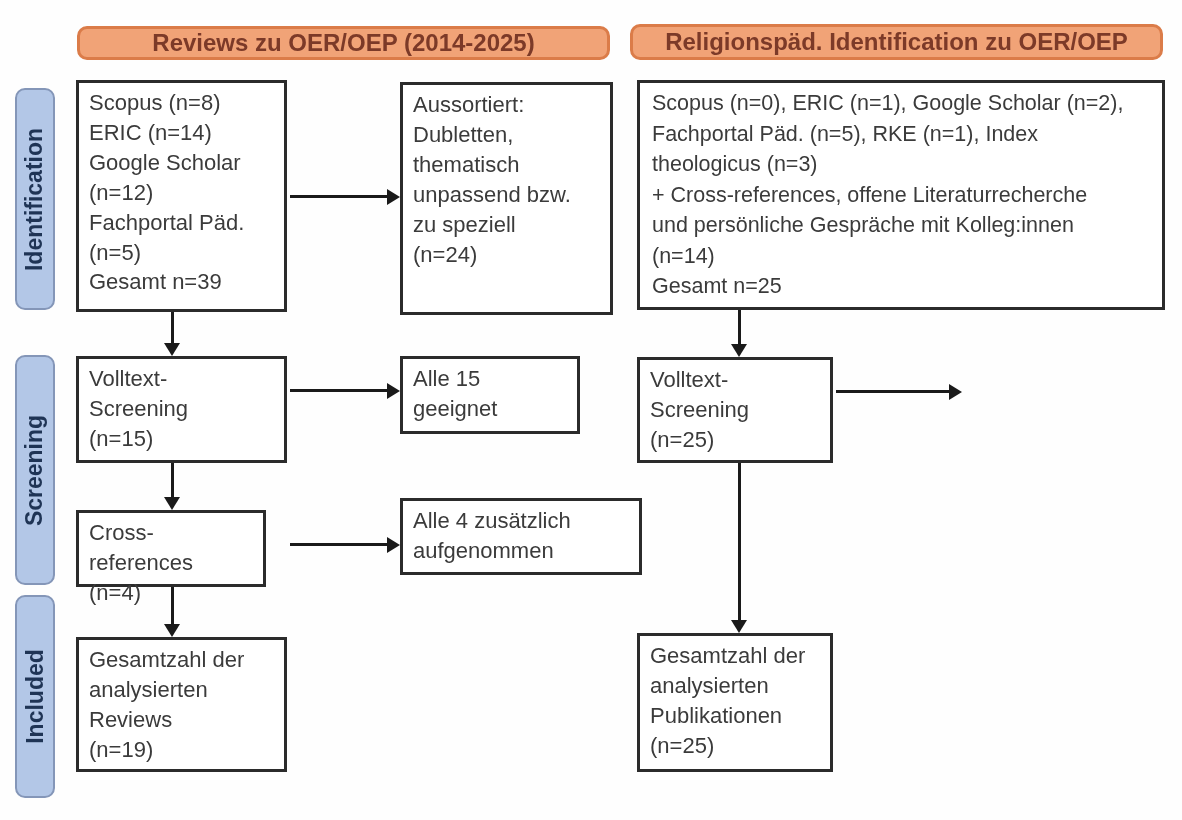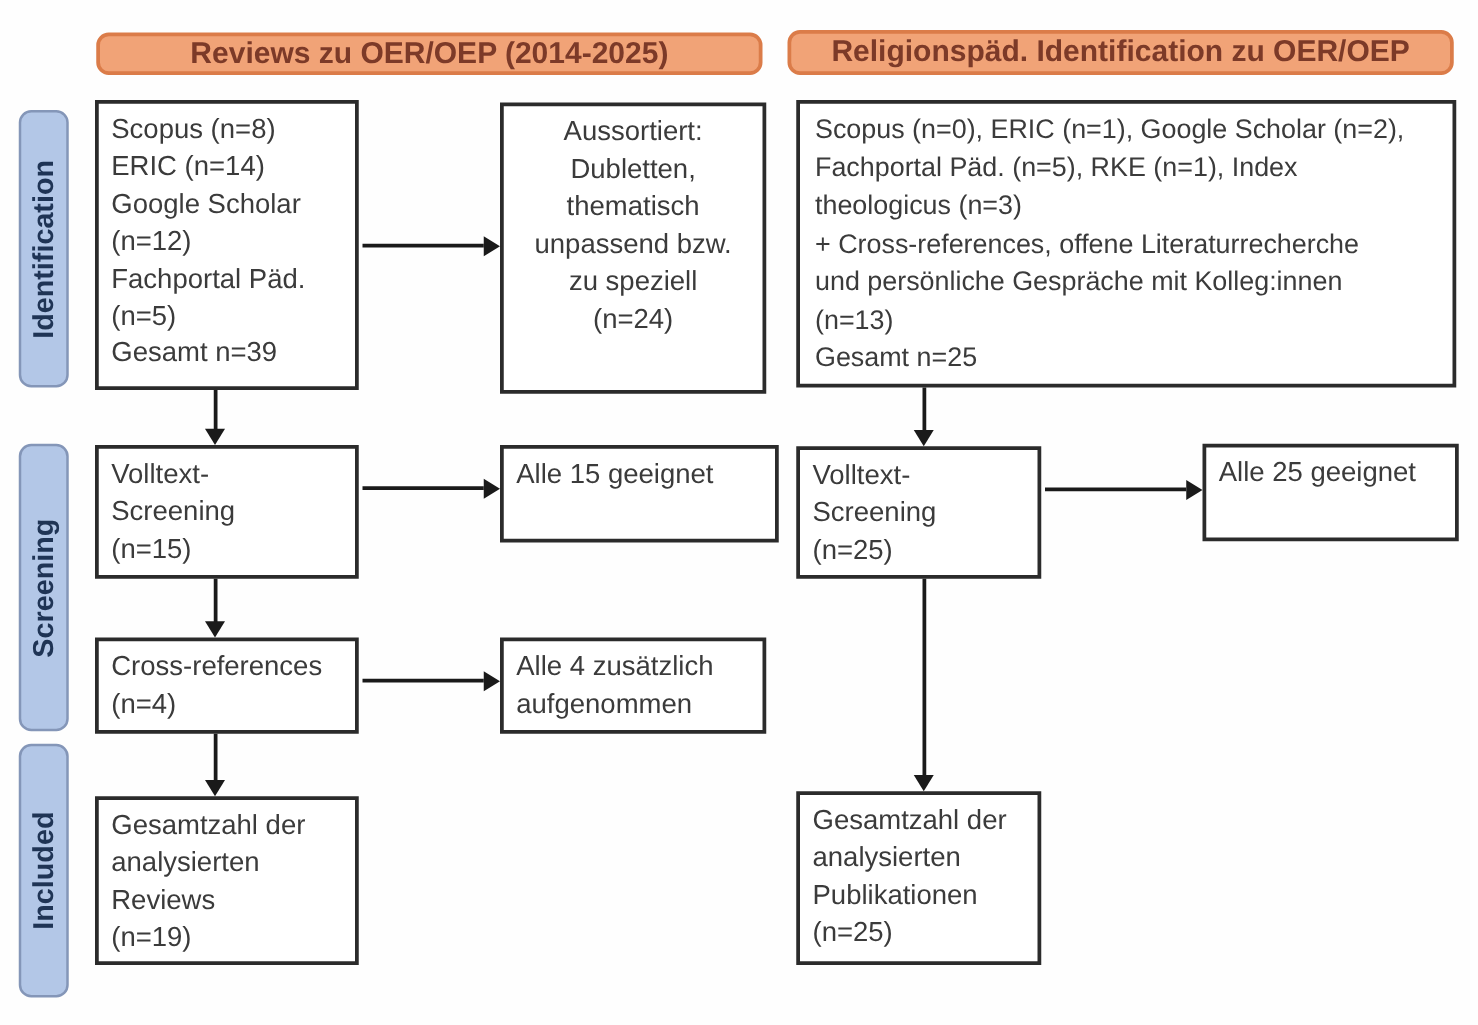--- a/index.html
+++ b/index.html
@@ -51,45 +51,44 @@
     <span>Included</span>
   </div>
 
   <div class="box" style="left:76px;top:80px;width:211px;height:232px;">Scopus (n=8)
 ERIC (n=14)
 Google Scholar
 (n=12)
 Fachportal Päd.
 (n=5)
 Gesamt n=39</div>
-  <div class="box" style="left:400px;top:82px;width:213px;height:233px;text-align:center;">Aussortiert:
+  <div class="box" style="left:400px;top:82px;width:213px;height:233px;">Aussortiert:
 Dubletten,
 thematisch
 unpassend bzw.
 zu speziell
 (n=24)</div>
   <div class="box small-line" style="left:637px;top:80px;width:528px;height:230px;">Scopus (n=0), ERIC (n=1), Google Scholar (n=2),
 Fachportal Päd. (n=5), RKE (n=1), Index
 theologicus (n=3)
 + Cross-references, offene Literaturrecherche
 und persönliche Gespräche mit Kolleg:innen
-(n=13)
+(n=14)
 Gesamt n=25</div>
 
   <div class="box" style="left:76px;top:356px;width:211px;height:107px;">Volltext-
 Screening
 (n=15)</div>
-  <div class="box" style="left:400px;top:356px;width:223px;height:78px;">Alle 15 geeignet</div>
+  <div class="box" style="left:400px;top:356px;width:180px;height:78px;">Alle 15 geeignet</div>
   <div class="box" style="left:637px;top:357px;width:196px;height:106px;">Volltext-
 Screening
 (n=25)</div>
-  <div class="box" style="left:962px;top:355px;width:205px;height:78px;">Alle 25 geeignet</div>
-  <div class="box" style="left:76px;top:510px;width:211px;height:77px;">Cross-references
+  <div class="box" style="left:76px;top:510px;width:190px;height:77px;">Cross-references
 (n=4)</div>
-  <div class="box" style="left:400px;top:510px;width:213px;height:77px;">Alle 4 zusätzlich
+  <div class="box" style="left:400px;top:498px;width:242px;height:77px;">Alle 4 zusätzlich
 aufgenommen</div>
 
   <div class="box" style="left:76px;top:637px;width:211px;height:135px;">Gesamtzahl der
 analysierten
 Reviews
 (n=19)</div>
   <div class="box" style="left:637px;top:633px;width:196px;height:139px;">Gesamtzahl der
 analysierten
 Publikationen
 (n=25)</div>

